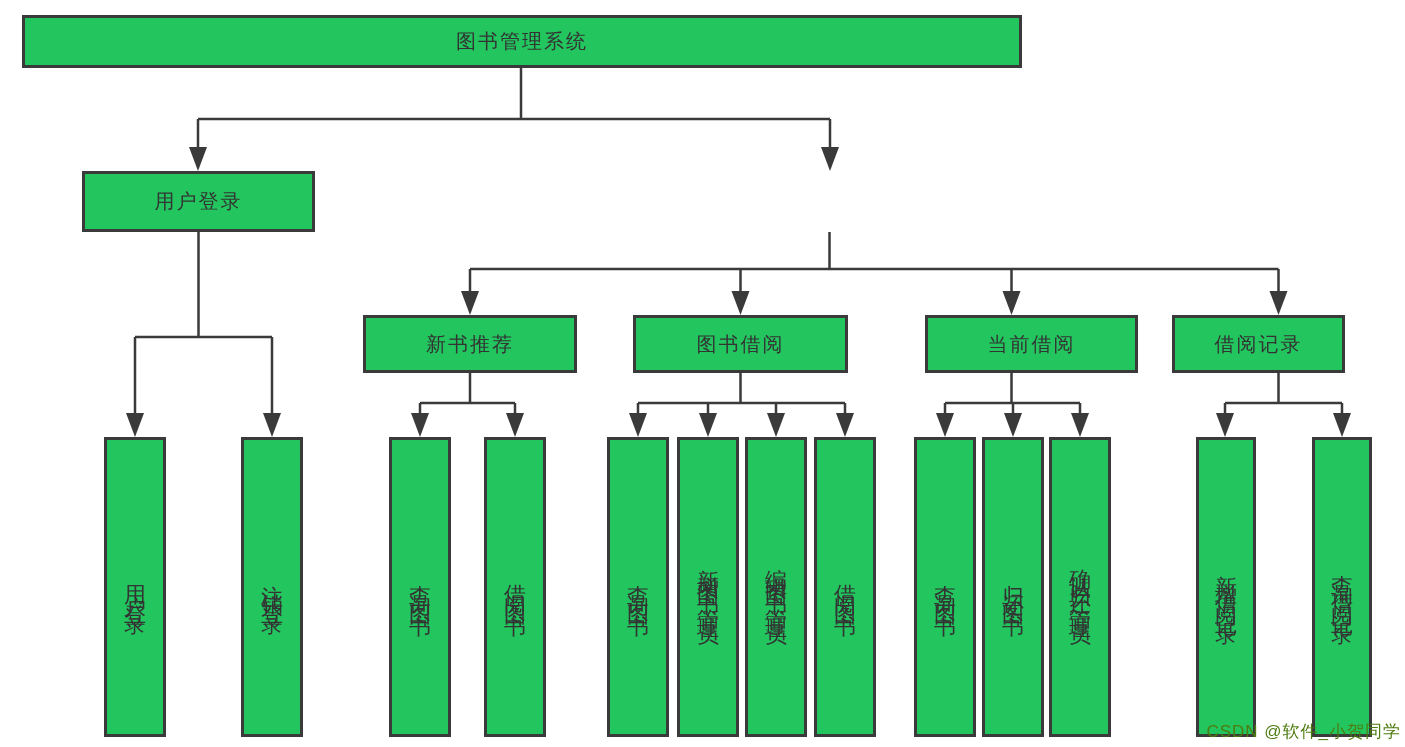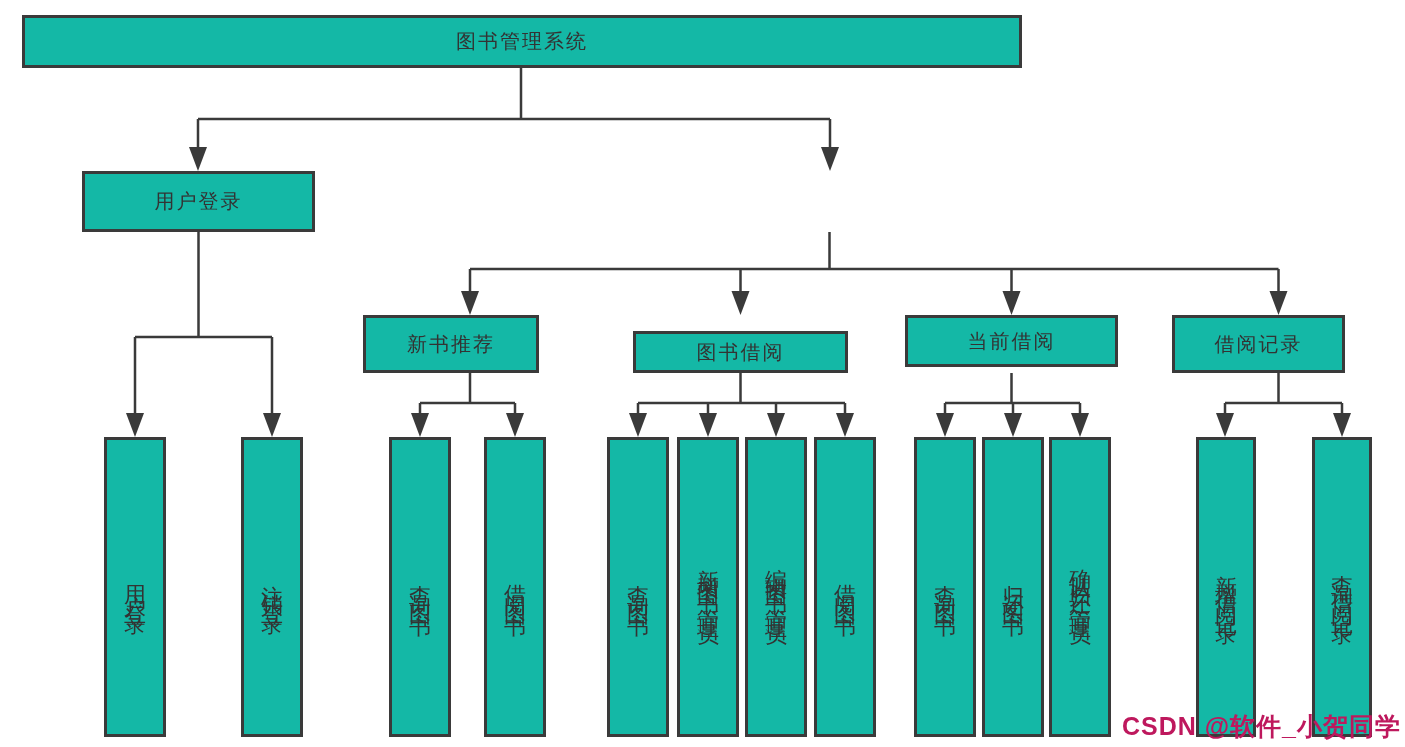--- a/index.html
+++ b/index.html
@@ -12,21 +12,21 @@
     overflow: hidden;
   }
   .wires {
     position: absolute;
     left: 0; top: 0;
     width: 1405px; height: 747px;
   }
   .node {
     position: absolute;
     box-sizing: border-box;
-    background: #14b8a6;
+    background: #22c55e;
     border: 3px solid #3a3a3a;
     display: flex;
     align-items: center;
     justify-content: center;
     color: #333333;
   }
   .node.h span {
     font-size: 20px;
     letter-spacing: 2px;
     white-space: nowrap;
@@ -37,25 +37,24 @@
     font-size: 22px;
     line-height: 1;
     letter-spacing: 10px;
     max-height: 292px;
   }
   .node.v.long span { letter-spacing: 8px; }
   .watermark {
     position: absolute;
     right: 4px;
     bottom: 4px;
-    font-size: 25px;
-    color: #be185d;
+    font-size: 17px;
+    color: #4d7c0f;
     letter-spacing: 1px;
     white-space: nowrap;
-    font-weight: bold;
   }
 </style>
 </head>
 <body>
 
 <div class="canvas">
 
   <svg class="wires" viewBox="0 0 1405 747" xmlns="http://www.w3.org/2000/svg">
     <path fill="none" stroke="#3a3a3a" stroke-width="2.5" d="M521 68 V119 M198 119 H830 M198 119 V155 M830 119 V155
          M198.5 232 V337 M135 337 H272 M135 337 V422 M272 337 V422
@@ -77,27 +76,27 @@
   </svg>
 
   <div class="node h" style="left:22px;top:15px;width:1000px;height:53px">
     <span>图书管理系统</span>
   </div>
 
   <div class="node h" style="left:82px;top:171px;width:233px;height:61px">
     <span>用户登录</span>
   </div>
 
-  <div class="node h" style="left:363px;top:315px;width:176px;height:58px">
+  <div class="node h" style="left:363px;top:315px;width:214px;height:58px">
     <span>新书推荐</span>
   </div>
-  <div class="node h" style="left:633px;top:331px;width:215px;height:42px">
+  <div class="node h" style="left:633px;top:315px;width:215px;height:58px">
     <span>图书借阅</span>
   </div>
-  <div class="node h" style="left:905px;top:315px;width:213px;height:52px">
+  <div class="node h" style="left:925px;top:315px;width:213px;height:58px">
     <span>当前借阅</span>
   </div>
   <div class="node h" style="left:1172px;top:315px;width:173px;height:58px">
     <span>借阅记录</span>
   </div>
 
   <div class="node v" style="left:104px;top:437px;width:62px;height:300px">
     <span>用户登录</span>
   </div>
   <div class="node v" style="left:241px;top:437px;width:62px;height:300px">

